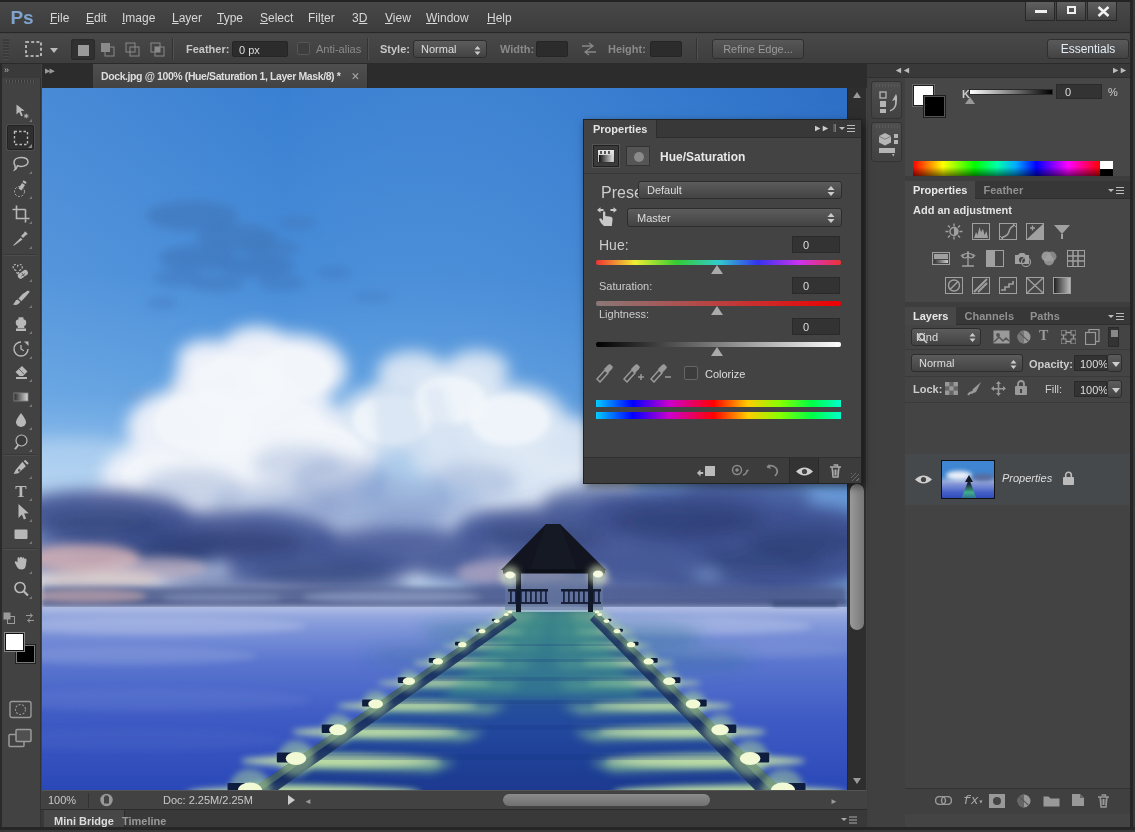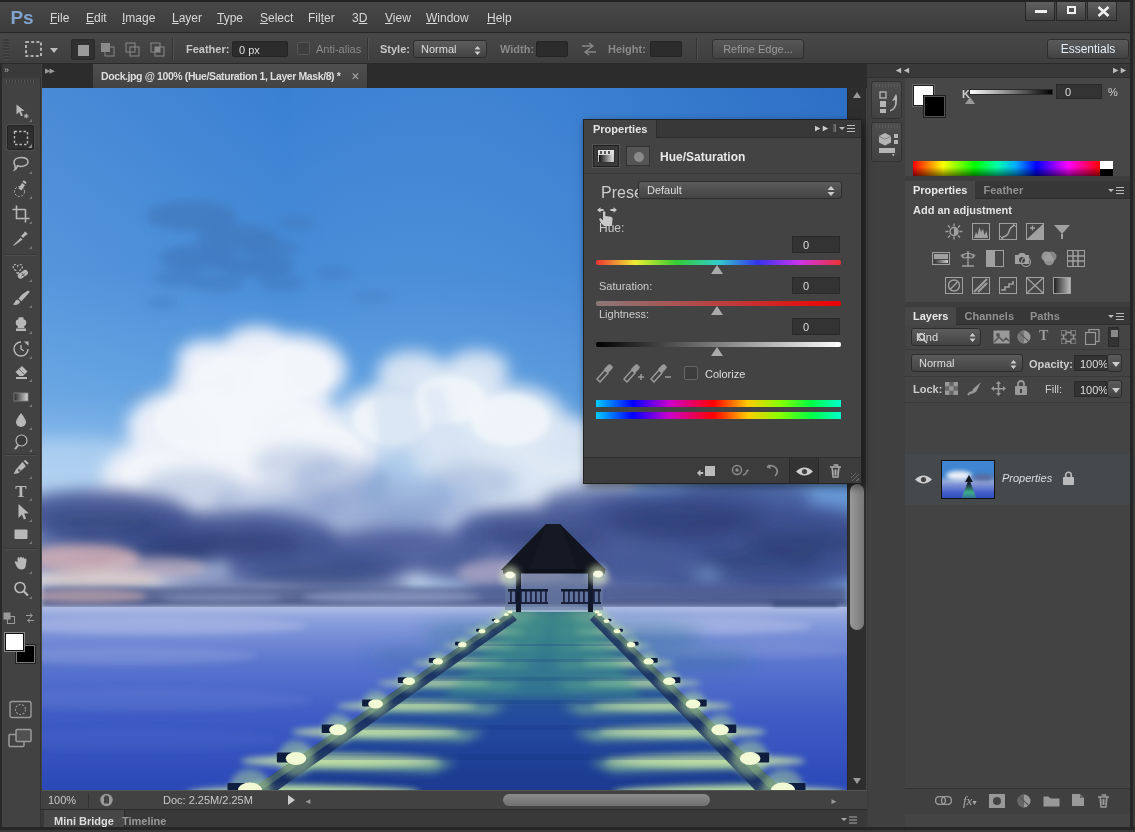--- a/index.html
+++ b/index.html
@@ -942,21 +942,21 @@
             <path d="M2.7 6 v-2 a2.8 2.8 0 0 1 5.6 0 v2" fill="none" stroke="#bbb" stroke-width="1.6"></path>
           </svg>
   </div>
   <div class="abs" style="left:0;top:180px;width:225px;height:283px;background:#434343"></div>
 
   <div class="abs" style="left:0;top:463px;width:225px;height:26px;background:#404040;border-top:1px solid #333">
     <svg class="abs" style="left:30px;top:7px" width="17" height="9">
             <rect x="0.5" y="0.5" width="10" height="8" rx="4" fill="none" stroke="#999" stroke-width="1.5"></rect>
             <rect x="6.5" y="0.5" width="10" height="8" rx="4" fill="none" stroke="#999" stroke-width="1.5"></rect>
           </svg>
-    <div class="abs" style="left:58px;top:4px;color:#aaa;font-size:13px;font-style:italic;font-family:Liberation Serif, serif">fx<span style="font-size:8px;font-style:normal">▾</span></div>
+    <div class="abs" style="left:58px;top:4px;color:#aaa;font-size:13px;font-style:italic;font-family:Liberation Mono, monospace">fx<span style="font-size:8px;font-style:normal">▾</span></div>
     <div class="abs" style="left:84px;top:5px;width:16px;height:14px;background:#999">
             <div style="margin:3px auto;width:8px;height:8px;background:#444;border-radius:50%"></div>
           </div>
     <svg class="abs" style="left:112px;top:5px" width="14" height="14">
             <circle cx="7" cy="7" r="6.5" fill="#999"></circle>
             <path d="M7 0.5 a6.5 6.5 0 0 0 0 13 z" fill="#666"></path>
             <path d="M2 2.4 L11.8 11.6" stroke="#555" stroke-width="1.2"></path>
           </svg>
     <svg class="abs" style="left:138px;top:5px" width="17" height="13">
             <path d="M0.5 12.5 v-10 h5 l2 2 h9 v8 z" fill="#999"></path>
@@ -999,21 +999,26 @@
   <div class="abs" style="left:17px;top:64px;color:#ccc;font-size:16px">Preset:</div>
   <div class="dd abs" style="left:54px;top:61px;width:204px;height:18px;line-height:17px;padding-left:8px">Default
     <svg class="abs" style="right:6px;top:4px" width="8" height="10">
           <path d="M4 0 l3.5 4 h-7z M4 10 l-3.5 -4 h7z" fill="#ccc"></path>
         </svg>
   </div>
   <svg class="abs" style="left:11px;top:84px" width="24" height="24" viewBox="0 0 24 24">
         <path d="M2 6 L5.5 3.2 v1.8 h3 v2 h-3 v1.8z M22 6 L18.5 3.2 v1.8 h-3 v2 h3 v1.8z" fill="#c9c9c9"></path>
         <path d="M9 22 q-3.5-2.5-5-7 l1.8-0.8 2.2 2.2 V8.5 q0-1.2 1.1-1.2 1.1 0 1.2 1.2 v3.5 l5.5 0.8 q1.8 0.3 1.8 2.5 l-0.8 6.7z" fill="#c9c9c9"></path>
       </svg>
-  <div class="abs" style="left:15px;top:101px;color:#ccc;font-size:12px">Hue:</div>
+  <div class="dd abs" style="left:43px;top:88px;width:215px;height:19px;line-height:18px;padding-left:9px">Master
+    <svg class="abs" style="right:6px;top:4px" width="8" height="10">
+          <path d="M4 0 l3.5 4 h-7z M4 10 l-3.5 -4 h7z" fill="#ccc"></path>
+        </svg>
+  </div>
+  <div class="abs" style="left:15px;top:117px;color:#ccc;font-size:14px">Hue:</div>
   <div class="valbox abs" style="left:208px;top:116px;width:48px;height:17px;line-height:17px;padding-left:10px">0</div>
   <div class="abs" style="left:12px;top:140px;width:245px;height:5px;background:linear-gradient(90deg,#e33 0%,#ee3 16%,#3c3 33%,#3cc 50%,#33e 66%,#c3e 83%,#e33 100%);border-radius:2px"></div>
   <div class="abs" style="left:127px;top:145px;width:0;height:0;border-left:6px solid transparent;border-right:6px solid transparent;border-bottom:9px solid #aaa"></div>
   <div class="abs" style="left:15px;top:160px;color:#ccc;font-size:11px">Saturation:</div>
   <div class="valbox abs" style="left:208px;top:157px;width:48px;height:17px;line-height:17px;padding-left:10px">0</div>
   <div class="abs" style="left:12px;top:181px;width:245px;height:5px;background:linear-gradient(90deg,#8a7878,#c03a3a 55%,#e00);border-radius:2px"></div>
   <div class="abs" style="left:127px;top:186px;width:0;height:0;border-left:6px solid transparent;border-right:6px solid transparent;border-bottom:9px solid #aaa"></div>
   <div class="abs" style="left:15px;top:188px;color:#ccc;font-size:11px">Lightness:</div>
   <div class="valbox abs" style="left:208px;top:198px;width:48px;height:17px;line-height:17px;padding-left:10px">0</div>
   <div class="abs" style="left:12px;top:222px;width:245px;height:5px;background:linear-gradient(90deg,#000,#fff);border-radius:2px"></div>

